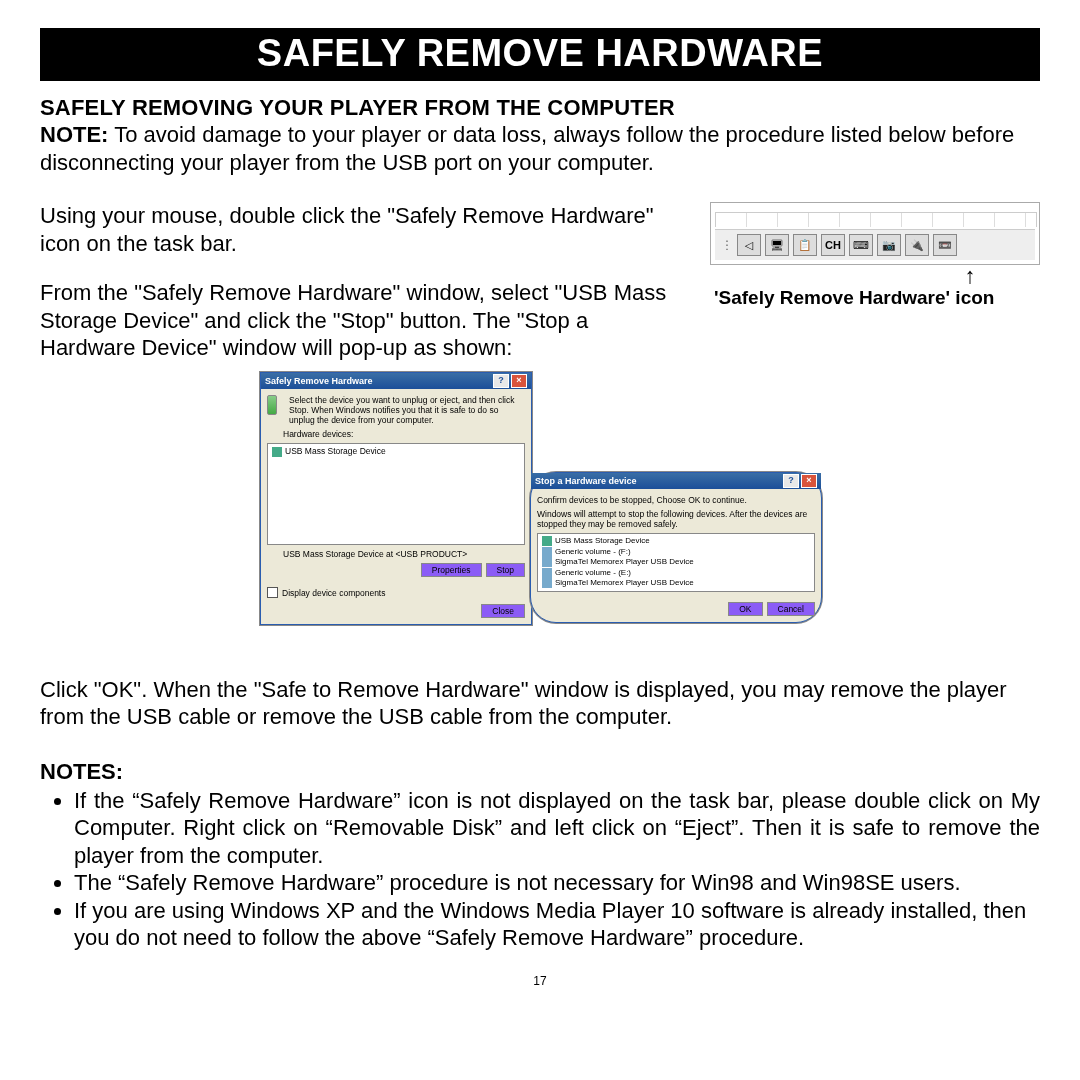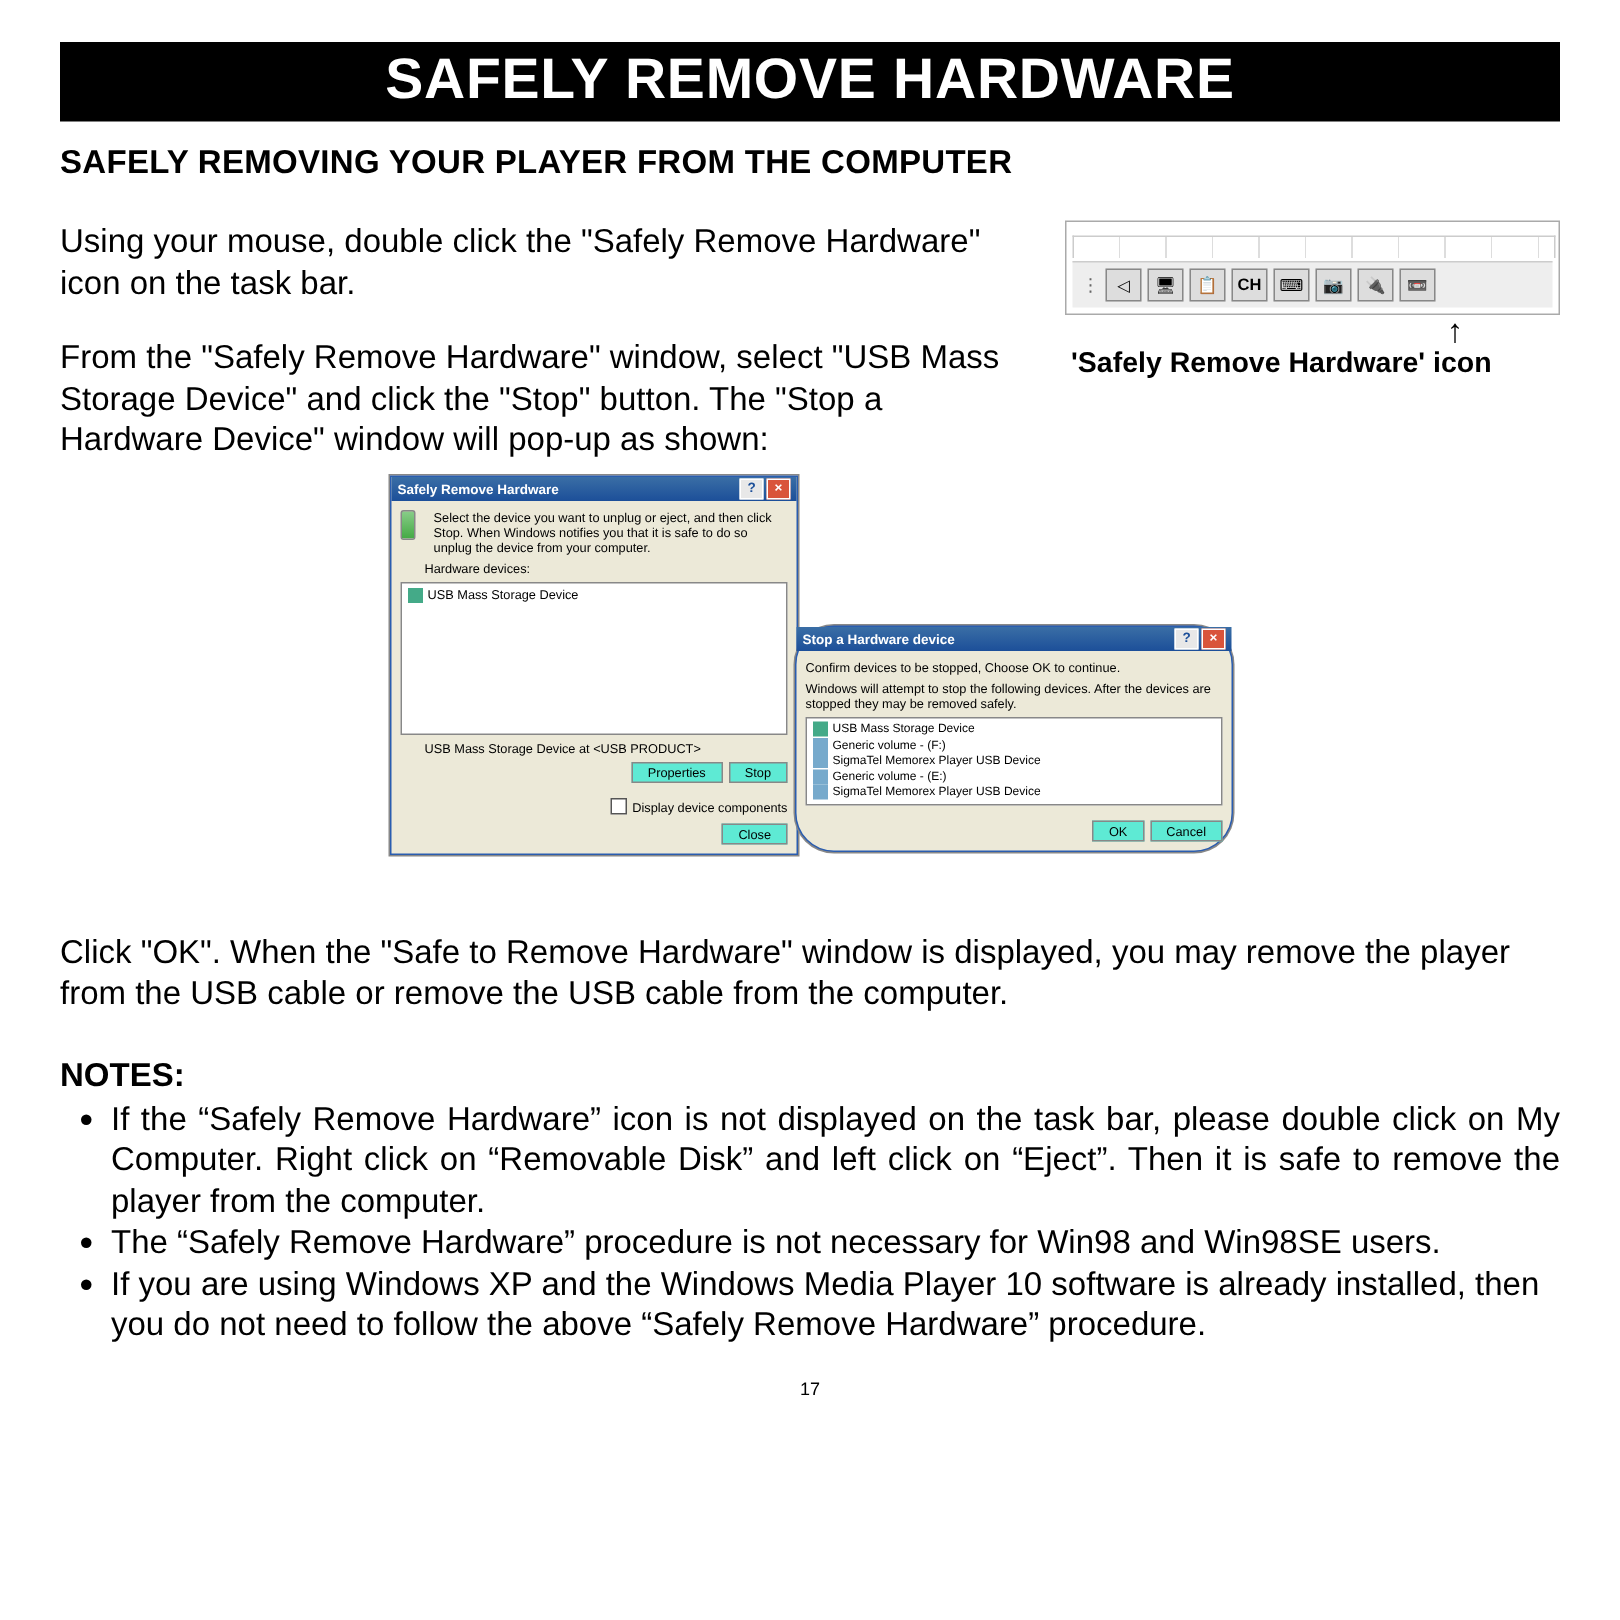--- a/index.html
+++ b/index.html
@@ -129,26 +129,26 @@
     background: #fff;
     border: 1px solid #888;
     height: 96px;
     margin-top: 4px;
     padding: 2px 4px;
     font-size: 8.5px;
   }
   .xp-label { font-size: 8.5px; margin-top: 4px; padding-left: 16px; }
   .xp-buttons-row { display:flex; justify-content:flex-end; gap:4px; margin-top:4px; }
   .xp-btn {
-    background:#5eead4;
+    background:#8b5cf6;
     border:1px solid #888;
     padding:1px 10px;
     font-size:8.5px;
   }
-  .xp-check-row { display:flex; align-items:center; gap:4px; margin-top:10px; font-size:8.5px;justify-content:flex-end; }
+  .xp-check-row { display:flex; align-items:center; gap:4px; margin-top:10px; font-size:8.5px; }
   .xp-checkbox { width:9px; height:9px; border:1px solid #555; background:#fff; }
   .xp-small-list {
     background:#fff; border:1px solid #888; margin-top:4px; padding:2px 4px;
     font-size:8px; line-height:1.3;
   }
   .win1 { left: 0; top: 0; width: 270px; }
   .win2 { left: 270px; top: 100px; width: 290px; border-radius: 26px; }
   .body-text2 { font-size:22px; line-height:1.25; margin-top:4px; }
   .notes-header { font-weight:bold; font-size:22px; margin-top:28px; }
   ul.notes { margin:2px 0 0 0; padding-left: 34px; }
@@ -165,20 +165,23 @@
     margin-right:6px; vertical-align:top;
   }
 </style>
 </head>
 <body>
 
 <div class="page">
   <div class="banner">SAFELY REMOVE HARDWARE</div>
 
   <div class="sub-heading">SAFELY REMOVING YOUR PLAYER FROM THE COMPUTER</div>
+  <div class="body-text">
+    <span class="note-label">NOTE:</span><span> To avoid damage to your player or data loss, always follow the procedure listed below before disconnecting your player from the USB port on your computer.</span>
+  </div>
 
   <div class="two-col">
     <div class="left-col">
       <div>Using your mouse, double click the "Safely Remove Hardware" icon on the task bar.</div>
       <div style="height:22px"></div>
       <div>From the "Safely Remove Hardware" window, select "USB Mass Storage Device" and click the "Stop" button. The "Stop a Hardware Device" window will pop-up as shown:</div>
     </div>
     <div class="right-col">
       <div class="taskbar-mock">
         <div style="height:18px"></div>

